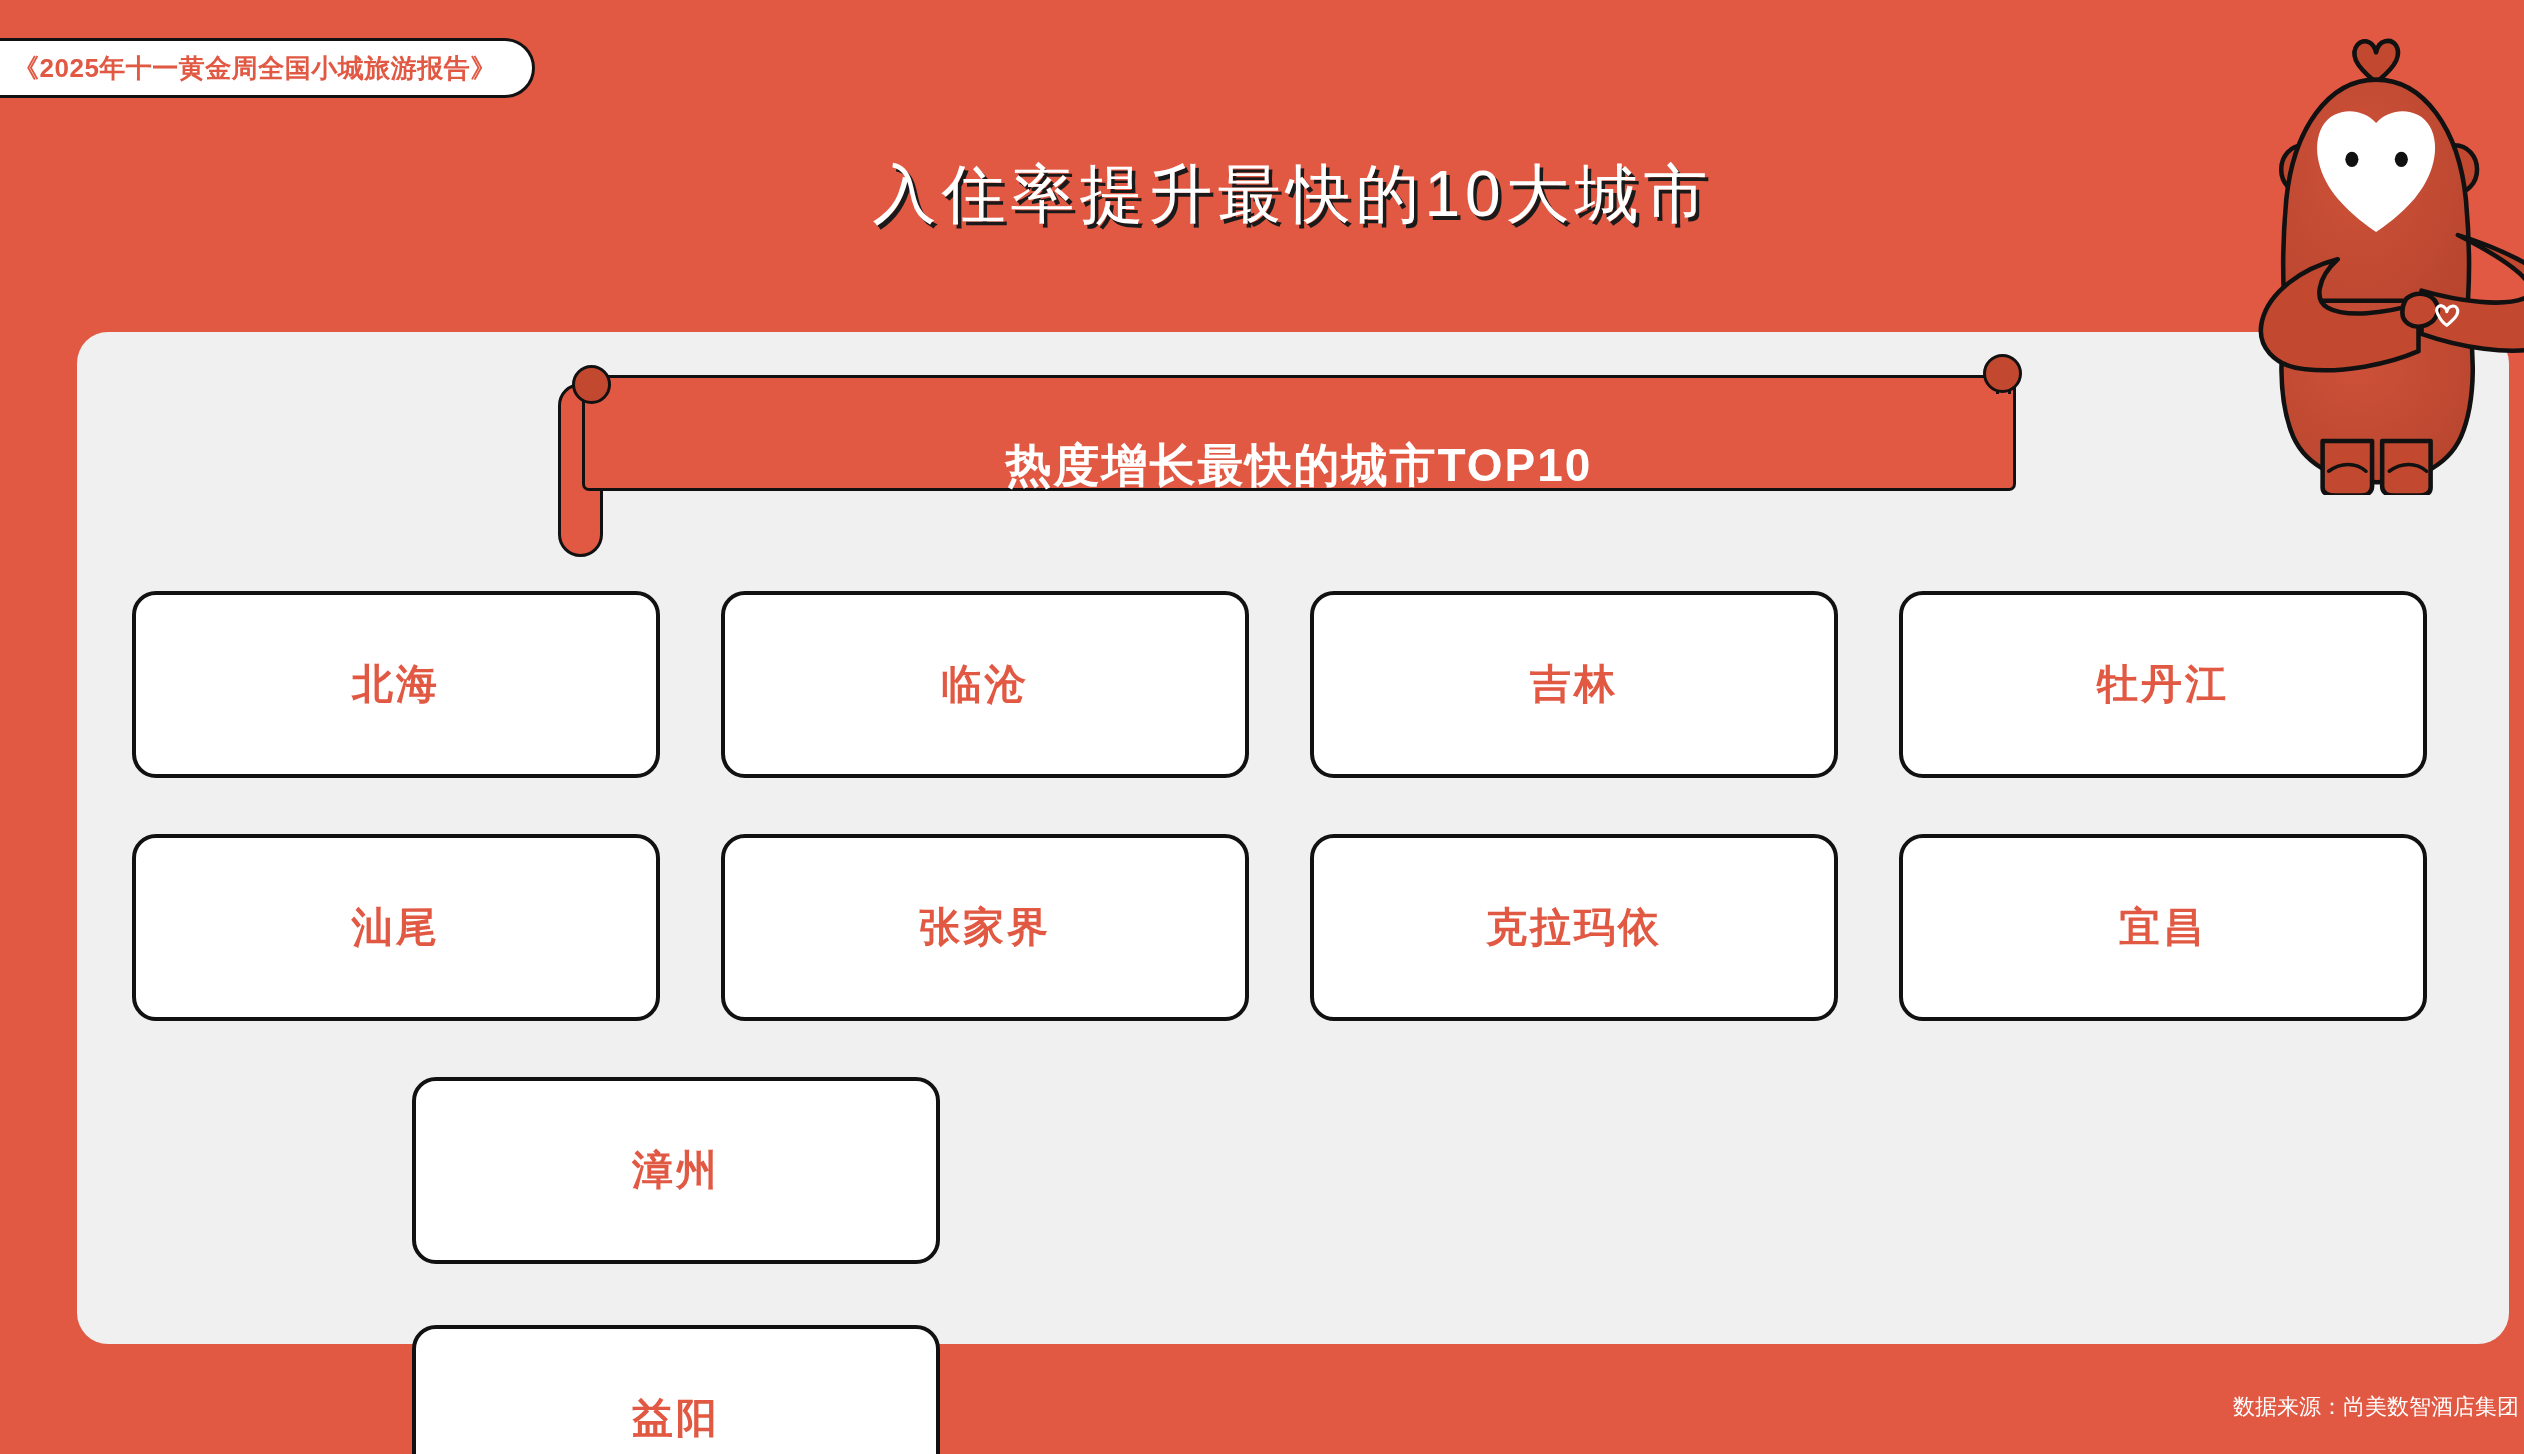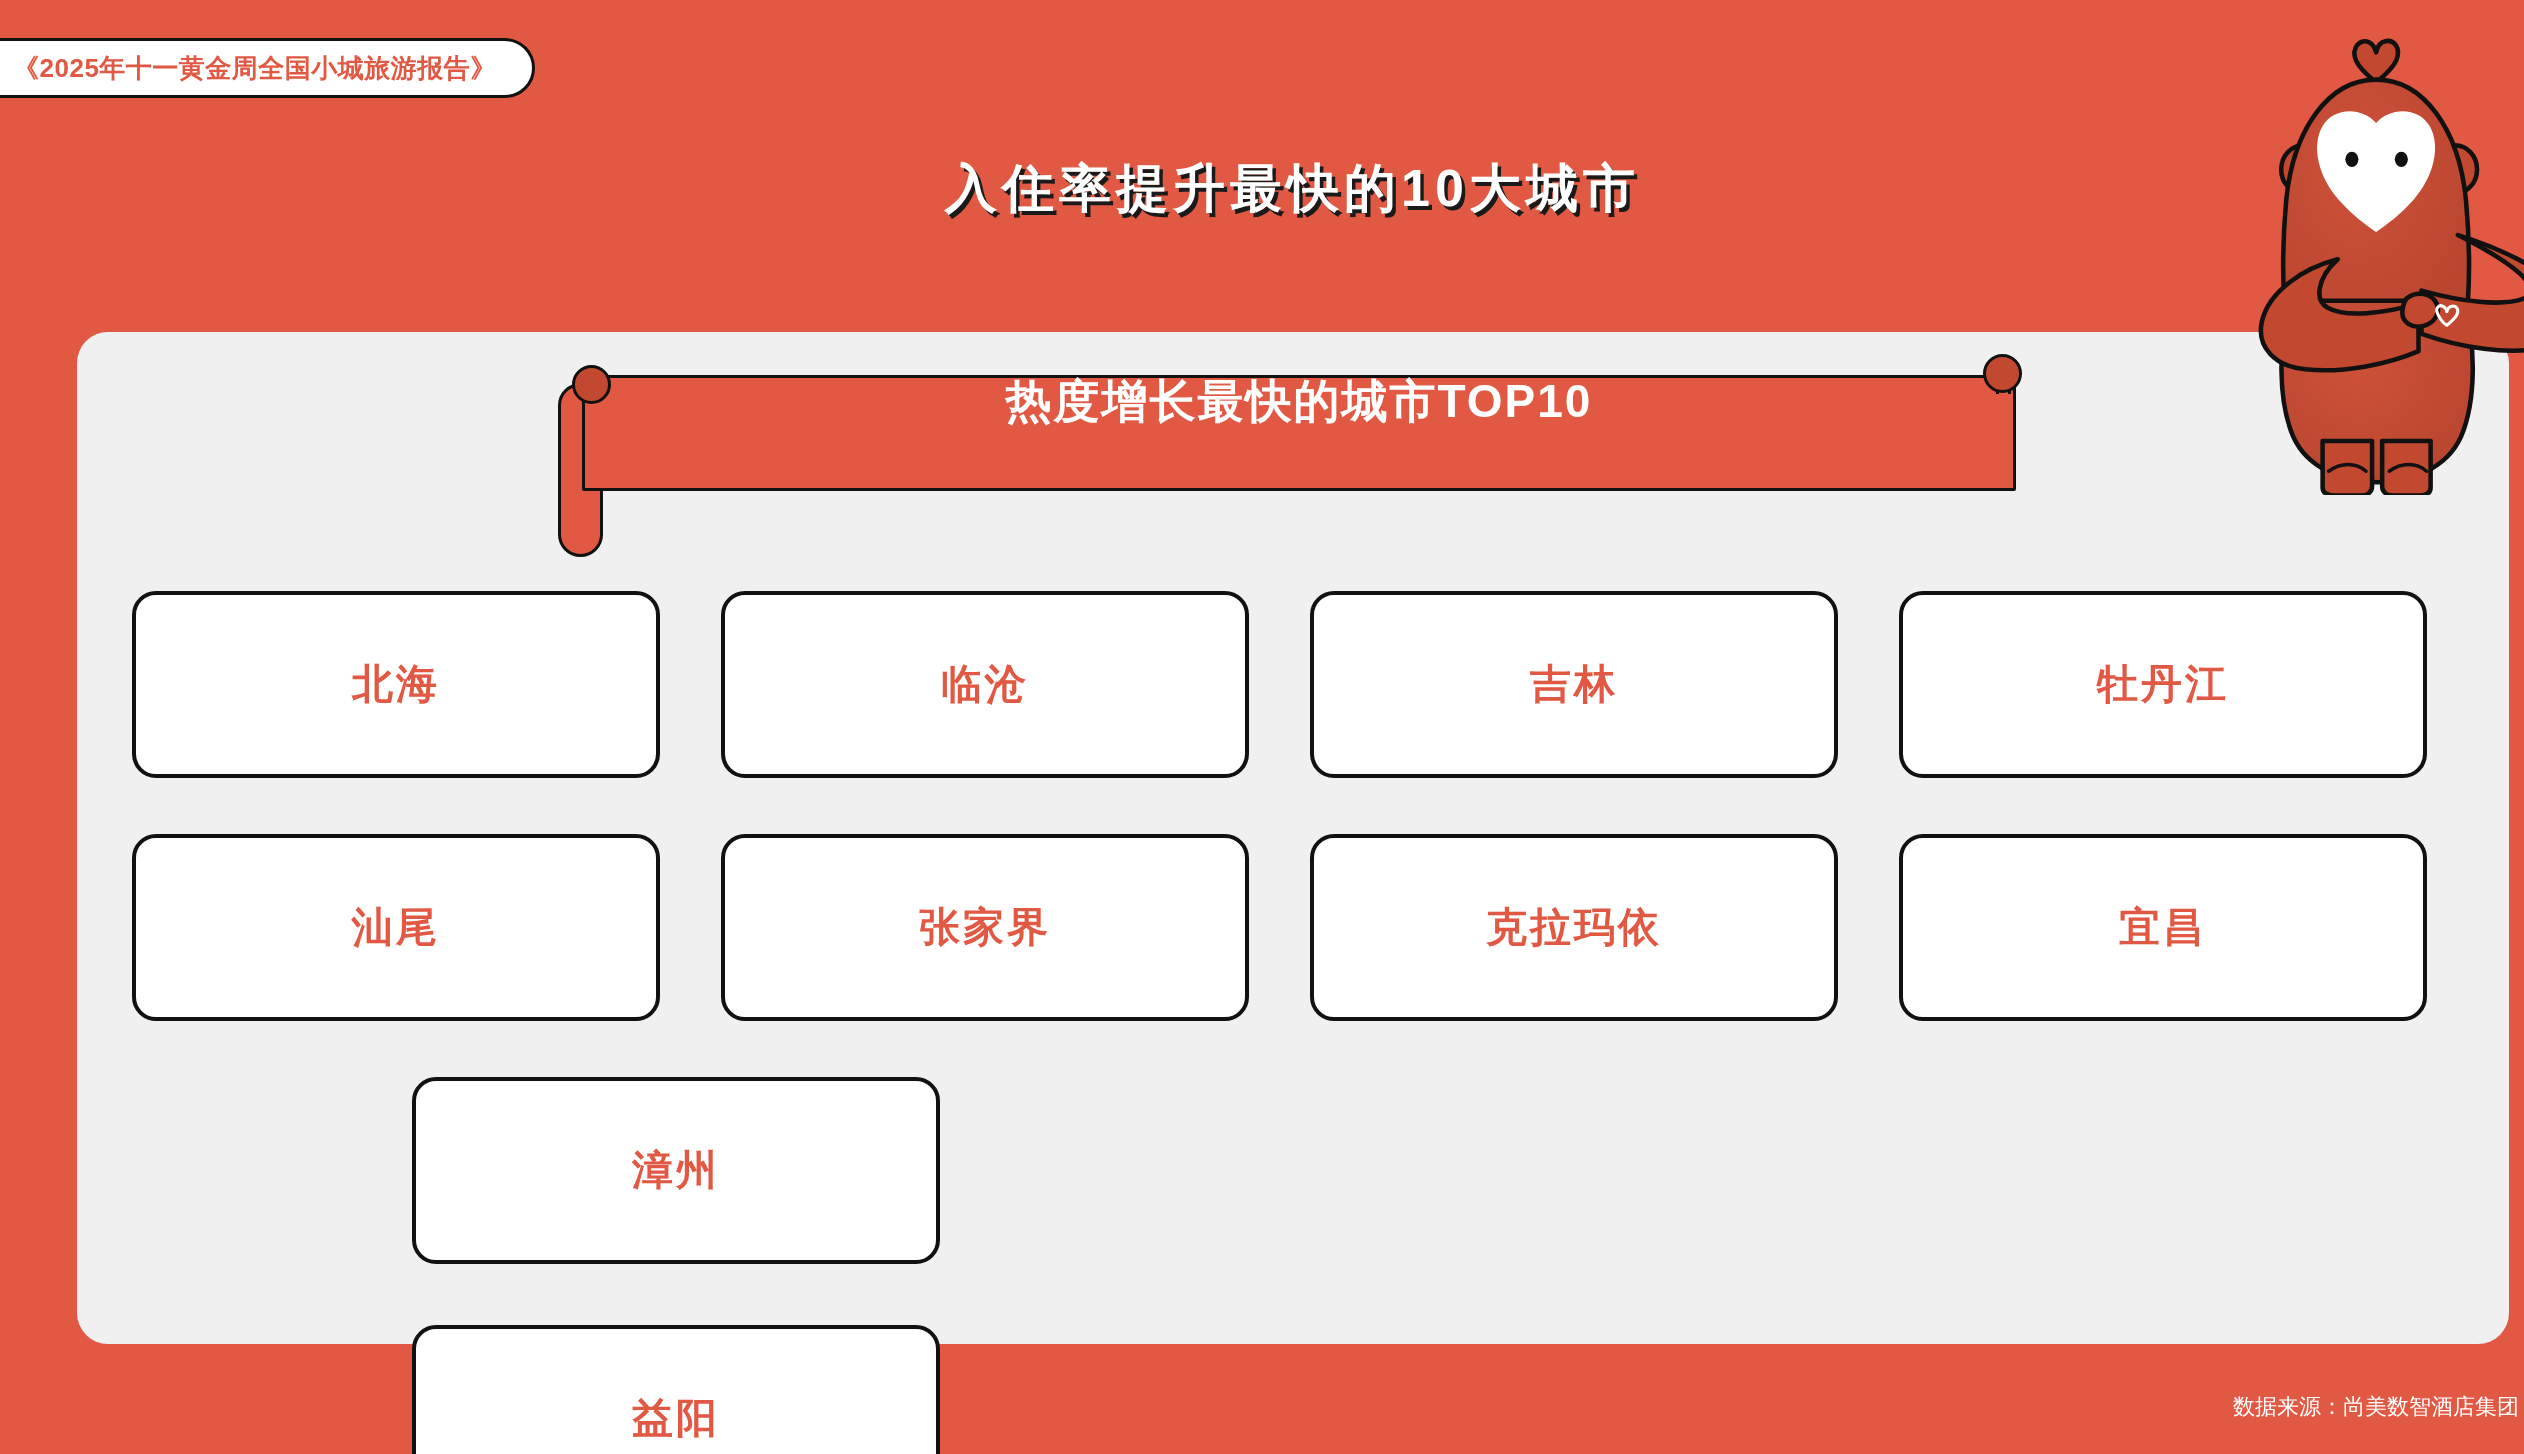--- a/index.html
+++ b/index.html
@@ -35,22 +35,22 @@
   .headline {
     position:absolute;
     left:0; top:162px;
     width:2585px;
     text-align:center;
     z-index:4;
   }
   .headline-text {
     display:inline-block;
     color:#FFFFFF;
-    font-size:52px;
-    font-weight:bold;
+    font-size:64px;
+    font-weight:normal;
     letter-spacing:5px;
     line-height:1;
     text-shadow: 3.5px 3.5px 0 #1a1a1a;
   }
 
   
   .panel {
     position:absolute;
     left:77px; top:332px;
     width:2432px; height:1012px;
@@ -65,22 +65,22 @@
     left:558px; top:375px;
     width:1482px; height:116px;
     z-index:5;
   }
   .ribbon-body {
     position:absolute;
     left:24px; top:0;
     width:1434px; height:116px;
     background:#E15843;
     border:3.5px solid #111111;
-    border-radius:2px;
-    display:flex; align-items:flex-start; justify-content:center;
+    border-radius:7px;
+    display:flex; align-items:flex-end; justify-content:center;
   }
   .ribbon-text {
     color:#FFFFFF;
     font-size:46px;
     font-weight:bold;
     letter-spacing:2px;
     line-height:1;
     white-space:nowrap;
   }
   .rod-left {

